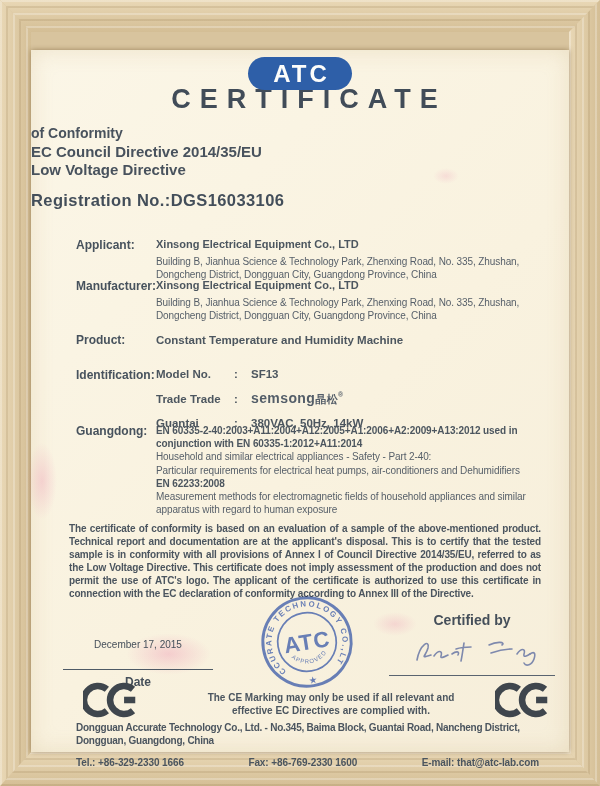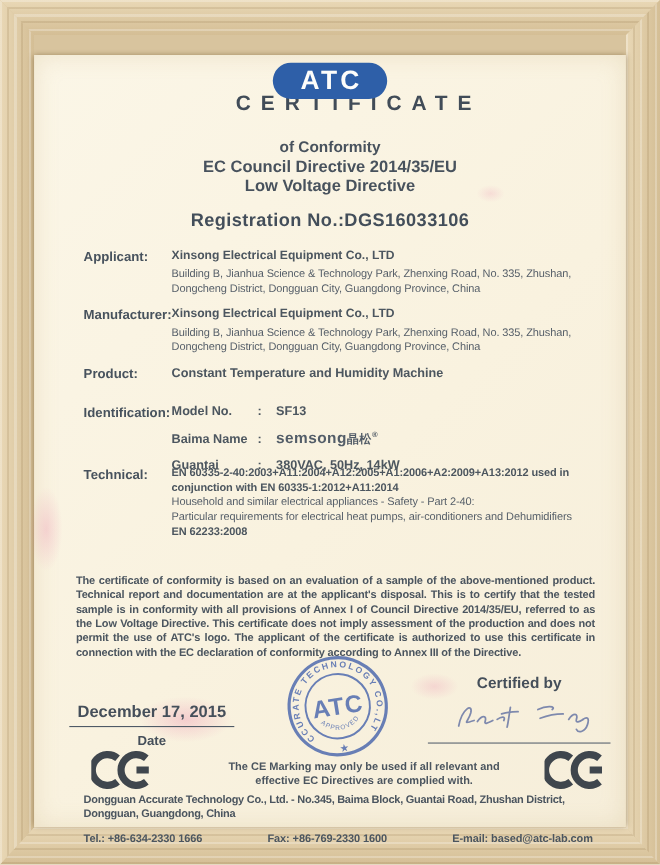--- a/index.html
+++ b/index.html
@@ -33,24 +33,24 @@
   .smudge { position:absolute; pointer-events:none; }
 
   
   .atc-logo {
     position:absolute; top:7px; left:50%; transform:translateX(-50%);
     width:104px; height:33px; border-radius:17px; background:#2e5fa8;
     color:#fdfdfb; font-weight:bold; font-size:24px; letter-spacing:3px;
     display:flex; align-items:center; justify-content:center; padding-left:3px; z-index:3;
   }
   .cert-title {
-    position:absolute; top:34px; left:17px; width:100%; text-align:center; z-index:2;
-    font-size:19px; font-weight:bold; letter-spacing:9px; padding-left:18px; color:#414c58;
-  }
-  .hdr-line { position:absolute; left:0; width:100%; text-align:center; color:#48525d; font-weight:bold; }
+    position:absolute; top:34px; left:0; width:100%; text-align:center; z-index:2;
+    font-size:27px; font-weight:bold; letter-spacing:9px; padding-left:18px; color:#414c58;
+  }
+  .hdr-line { position:absolute; left:0; width:100%; text-align:left; color:#48525d; font-weight:bold; }
   .of-conf   { top:75px;  font-size:14px; }
   .dir1      { top:93px;  font-size:15px; }
   .dir2      { top:111px; font-size:15px; }
   .regno     { top:141px; font-size:16.5px; letter-spacing:.4px; color:#434e5a; }
 
   
   .row { position:absolute; left:45px; right:25px; display:flex; color:#4c565f; }
   .lbl { flex:none; width:80px; font-size:12px; font-weight:bold; color:#47525d; }
   .val { width:400px; }
   .val .name { font-size:11px; font-weight:bold; margin-bottom:5px; }
@@ -68,21 +68,21 @@
   .stdline.b { font-weight:bold; color:#4c565f; }
 
   .statement {
     position:absolute; left:38px; top:472px; width:472px;
     font-size:10px; font-weight:bold; line-height:13px; letter-spacing:-.15px;
     text-align:justify; color:#4b555f;
   }
 
   
   .date-block { position:absolute; left:32px; top:589px; width:150px; text-align:center; color:#454f5a; }
-  .date-value { font-size:15px; font-weight:bold; padding-bottom:4px; border-bottom:1.6px solid #4e5a66; }
+  .date-value { font-size:10px; font-weight:normal; padding-bottom:19px; border-bottom:1.6px solid #4e5a66; }
   .date-label { margin-top:5px; font-size:12px; font-weight:bold; }
 
   .certified-block { position:absolute; left:358px; top:562px; width:166px; text-align:center; color:#454f5a; }
   .certified-label { font-size:14px; font-weight:bold; }
   .sig-box { border-bottom:1.2px solid #5a6470; height:44px; }
   .sig-box svg { display:block; margin:4px auto 0; }
 
   .stamp { position:absolute; left:228px; top:544px; width:96px; height:96px; transform:rotate(-9deg);
            mix-blend-mode:multiply; opacity:.82; }
 
@@ -117,21 +117,21 @@
 
     <div class="atc-logo">
         <span>ATC</span>
       </div>
     <div class="cert-title">CERTIFICATE</div>
     <div class="hdr-line of-conf">of Conformity</div>
     <div class="hdr-line dir1">EC Council Directive 2014/35/EU</div>
     <div class="hdr-line dir2">Low Voltage Directive</div>
     <div class="hdr-line regno">Registration No.:DGS16033106</div>
 
-    <div class="row" style="top:176px">
+    <div class="row" style="top:188px">
       <div class="lbl">Applicant:</div>
       <div class="val">
         <div class="name">Xinsong Electrical Equipment Co., LTD</div>
         <div class="addr">Building B, Jianhua Science &amp; Technology Park, Zhenxing Road, No. 335, Zhushan, Dongcheng District, Dongguan City, Guangdong Province, China</div>
       </div>
     </div>
 
     <div class="row" style="top:229px">
       <div class="lbl">Manufacturer:</div>
       <div class="val">
@@ -147,39 +147,40 @@
 
     <div class="row" style="top:318px">
       <div class="lbl">Identification:</div>
       <div class="val">
         <div class="subrow">
           <span class="sublbl">Model No.</span>
           <span class="subcolon">:</span>
           <span>SF13</span>
         </div>
         <div class="subrow">
-          <span class="sublbl">Baima Name</span>
+          <span class="sublbl">Trade Trade</span>
           <span class="subcolon">:</span>
           <span class="brand"><span>semsong</span><span class="cjk">晶松</span><sup>®</sup></span>
         </div>
         <div class="subrow">
           <span class="sublbl">Guantai</span>
           <span class="subcolon">:</span>
           <span>380VAC, 50Hz, 14kW</span>
         </div>
       </div>
     </div>
 
     <div class="row" style="top:374px">
-      <div class="lbl">Technical:</div>
+      <div class="lbl">Guangdong:</div>
       <div class="val">
         <div class="stdline b">EN 60335-2-40:2003+A11:2004+A12:2005+A1:2006+A2:2009+A13:2012 used in conjunction with EN 60335-1:2012+A11:2014</div>
         <div class="stdline">Household and similar electrical appliances - Safety - Part 2-40:</div>
         <div class="stdline">Particular requirements for electrical heat pumps, air-conditioners and Dehumidifiers</div>
         <div class="stdline b">EN 62233:2008</div>
+        <div class="stdline">Measurement methods for electromagnetic fields of household appliances and similar apparatus with regard to human exposure</div>
       </div>
     </div>
 
     <div class="statement">The certificate of conformity is based on an evaluation of a sample of the above-mentioned product. Technical report and documentation are at the applicant's disposal. This is to certify that the tested sample is in conformity with all provisions of Annex I of Council Directive 2014/35/EU, referred to as the Low Voltage Directive. This certificate does not imply assessment of the production and does not permit the use of ATC's logo. The applicant of the certificate is authorized to use this certificate in connection with the EC declaration of conformity according to Annex III of the Directive.</div>
 
     <div class="date-block">
       <div class="date-value">December 17, 2015</div>
       <div class="date-label">Date</div>
     </div>
 
@@ -232,21 +233,21 @@
         <path d="M 25.6 8.5 A 15 15 0 1 0 25.6 31.5"></path>
         <path d="M 53.6 8.5 A 15 15 0 1 0 53.6 31.5"></path>
         <path d="M 44 20 H 56"></path>
       </g>
     </svg>
     <div class="ce-note">
       <div>The CE Marking may only be used if all relevant and</div>
       <div>effective EC Directives are complied with.</div>
     </div>
 
-    <div class="footer-address">Dongguan Accurate Technology Co., Ltd. - No.345, Baima Block, Guantai Road, Zhushan District, Dongguan, Guangdong, China</div>
+    <div class="footer-address">Dongguan Accurate Technology Co., Ltd. - No.345, Baima Block, Guantai Road, Nancheng District, Dongguan, Guangdong, China</div>
     <div class="contacts">
-      <span>Tel.: +86-634-2330 1666</span>
+      <span>Tel.: +86-329-2330 1666</span>
       <span>Fax: +86-769-2330 1600</span>
-      <span>E-mail: based@atc-lab.com</span>
+      <span>E-mail: that@atc-lab.com</span>
     </div>
 
   </div>
 </div>
 
 </body></html>

